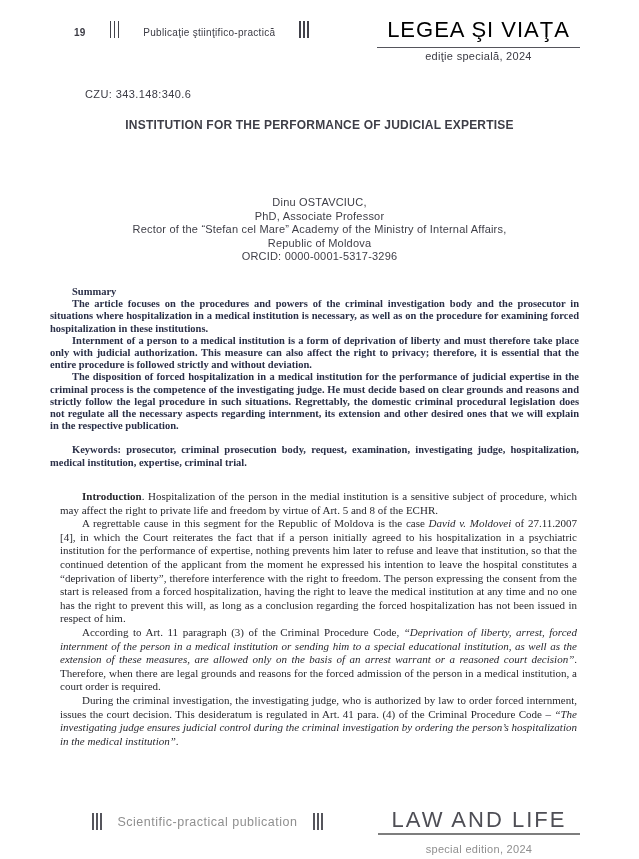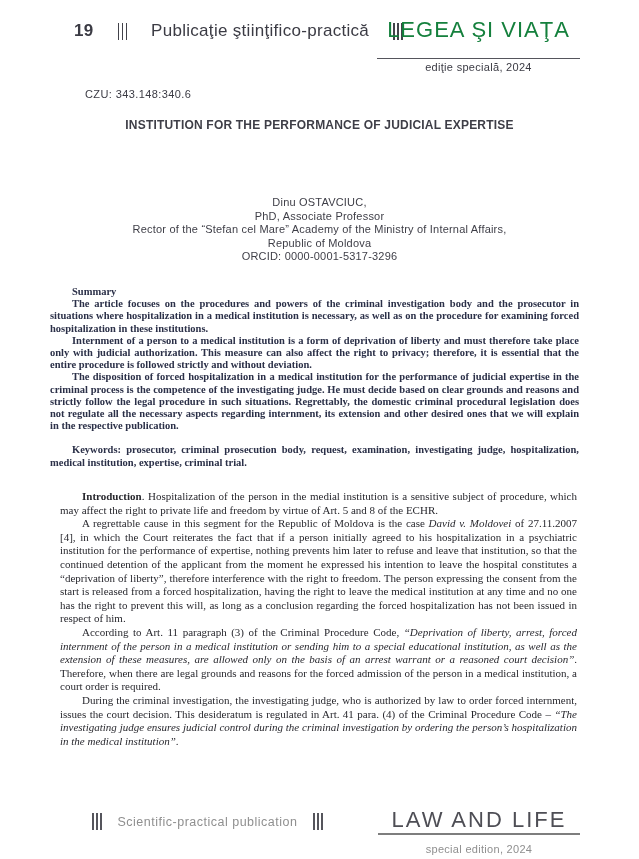--- a/index.html
+++ b/index.html
@@ -6,37 +6,37 @@
   .page{
     position:relative;
     width:639px;height:859px;
     background:#ffffff;
     overflow:hidden;
     font-family:"Liberation Serif", serif;
   }
   
   .hdr-row{
     position:absolute;top:21px;left:74px;
-    display:flex;align-items:center;gap:24px;
+    display:flex;align-items:flex-end;gap:24px;
     font-family:"Liberation Sans", sans-serif;
-    font-size:17px;color:#3b3b44;letter-spacing:.3px;
+    font-size:10px;color:#3b3b44;letter-spacing:.3px;
   }
   .pg-num{font-weight:700;}
   .bars{display:inline-flex;gap:2.5px;}
   .bars i{display:block;width:1.5px;height:17px;background:currentColor;}
   .bars.dark{color:#42424a;}
   .bars.gray{color:#55555c;}
   .hdr-mast{
     position:absolute;top:18px;left:377px;width:203px;
     text-align:center;font-family:"Liberation Sans", sans-serif;
   }
   .mast-title{
     font-size:22px;line-height:24px;font-weight:400;
-    letter-spacing:1px;color:#15803d;
-    padding-bottom:16px;border-bottom:1.5px solid #55555c;
+    letter-spacing:1px;color:#000000;
+    padding-bottom:5px;border-bottom:1.5px solid #55555c;
     white-space:nowrap;
   }
   .mast-edition{margin-top:2px;font-size:11px;color:#3b3b44;letter-spacing:.3px;}
   
   .czu{
     position:absolute;top:88px;left:85px;
     font-family:"Liberation Sans", sans-serif;
     font-size:11px;color:#3b3b44;letter-spacing:.4px;
   }
   .title{

